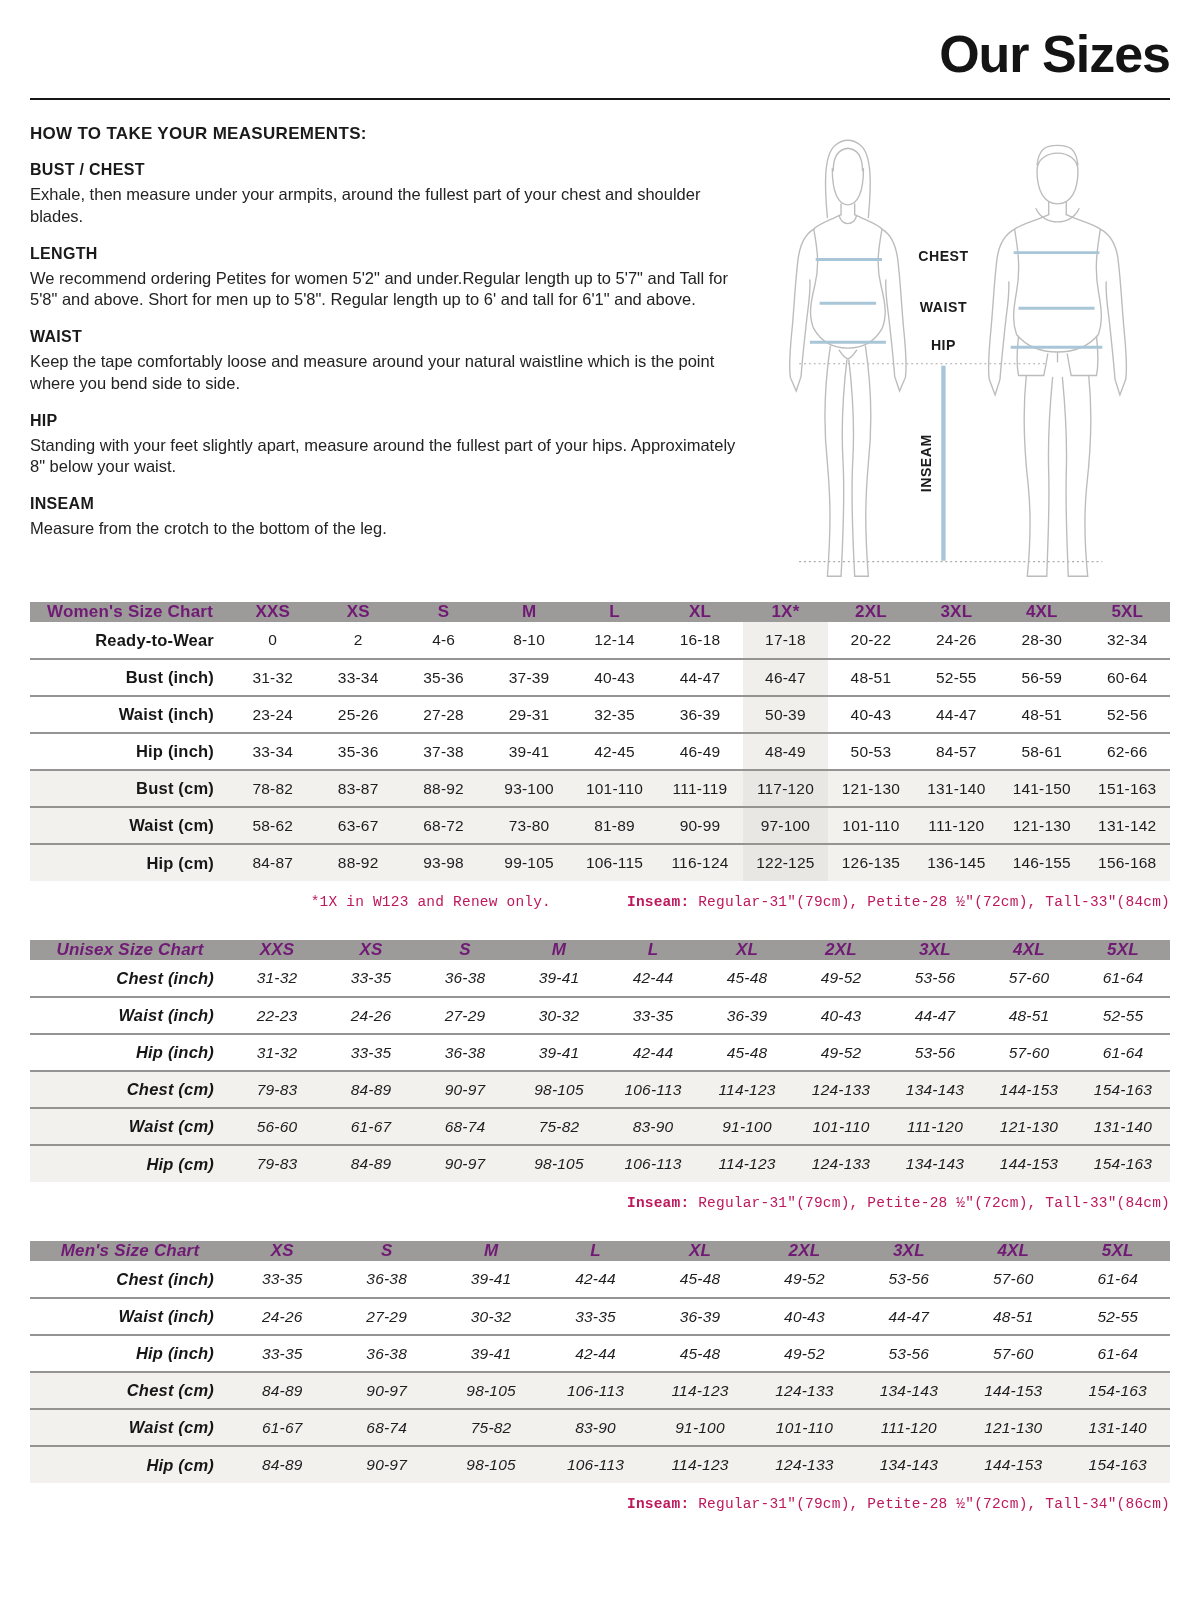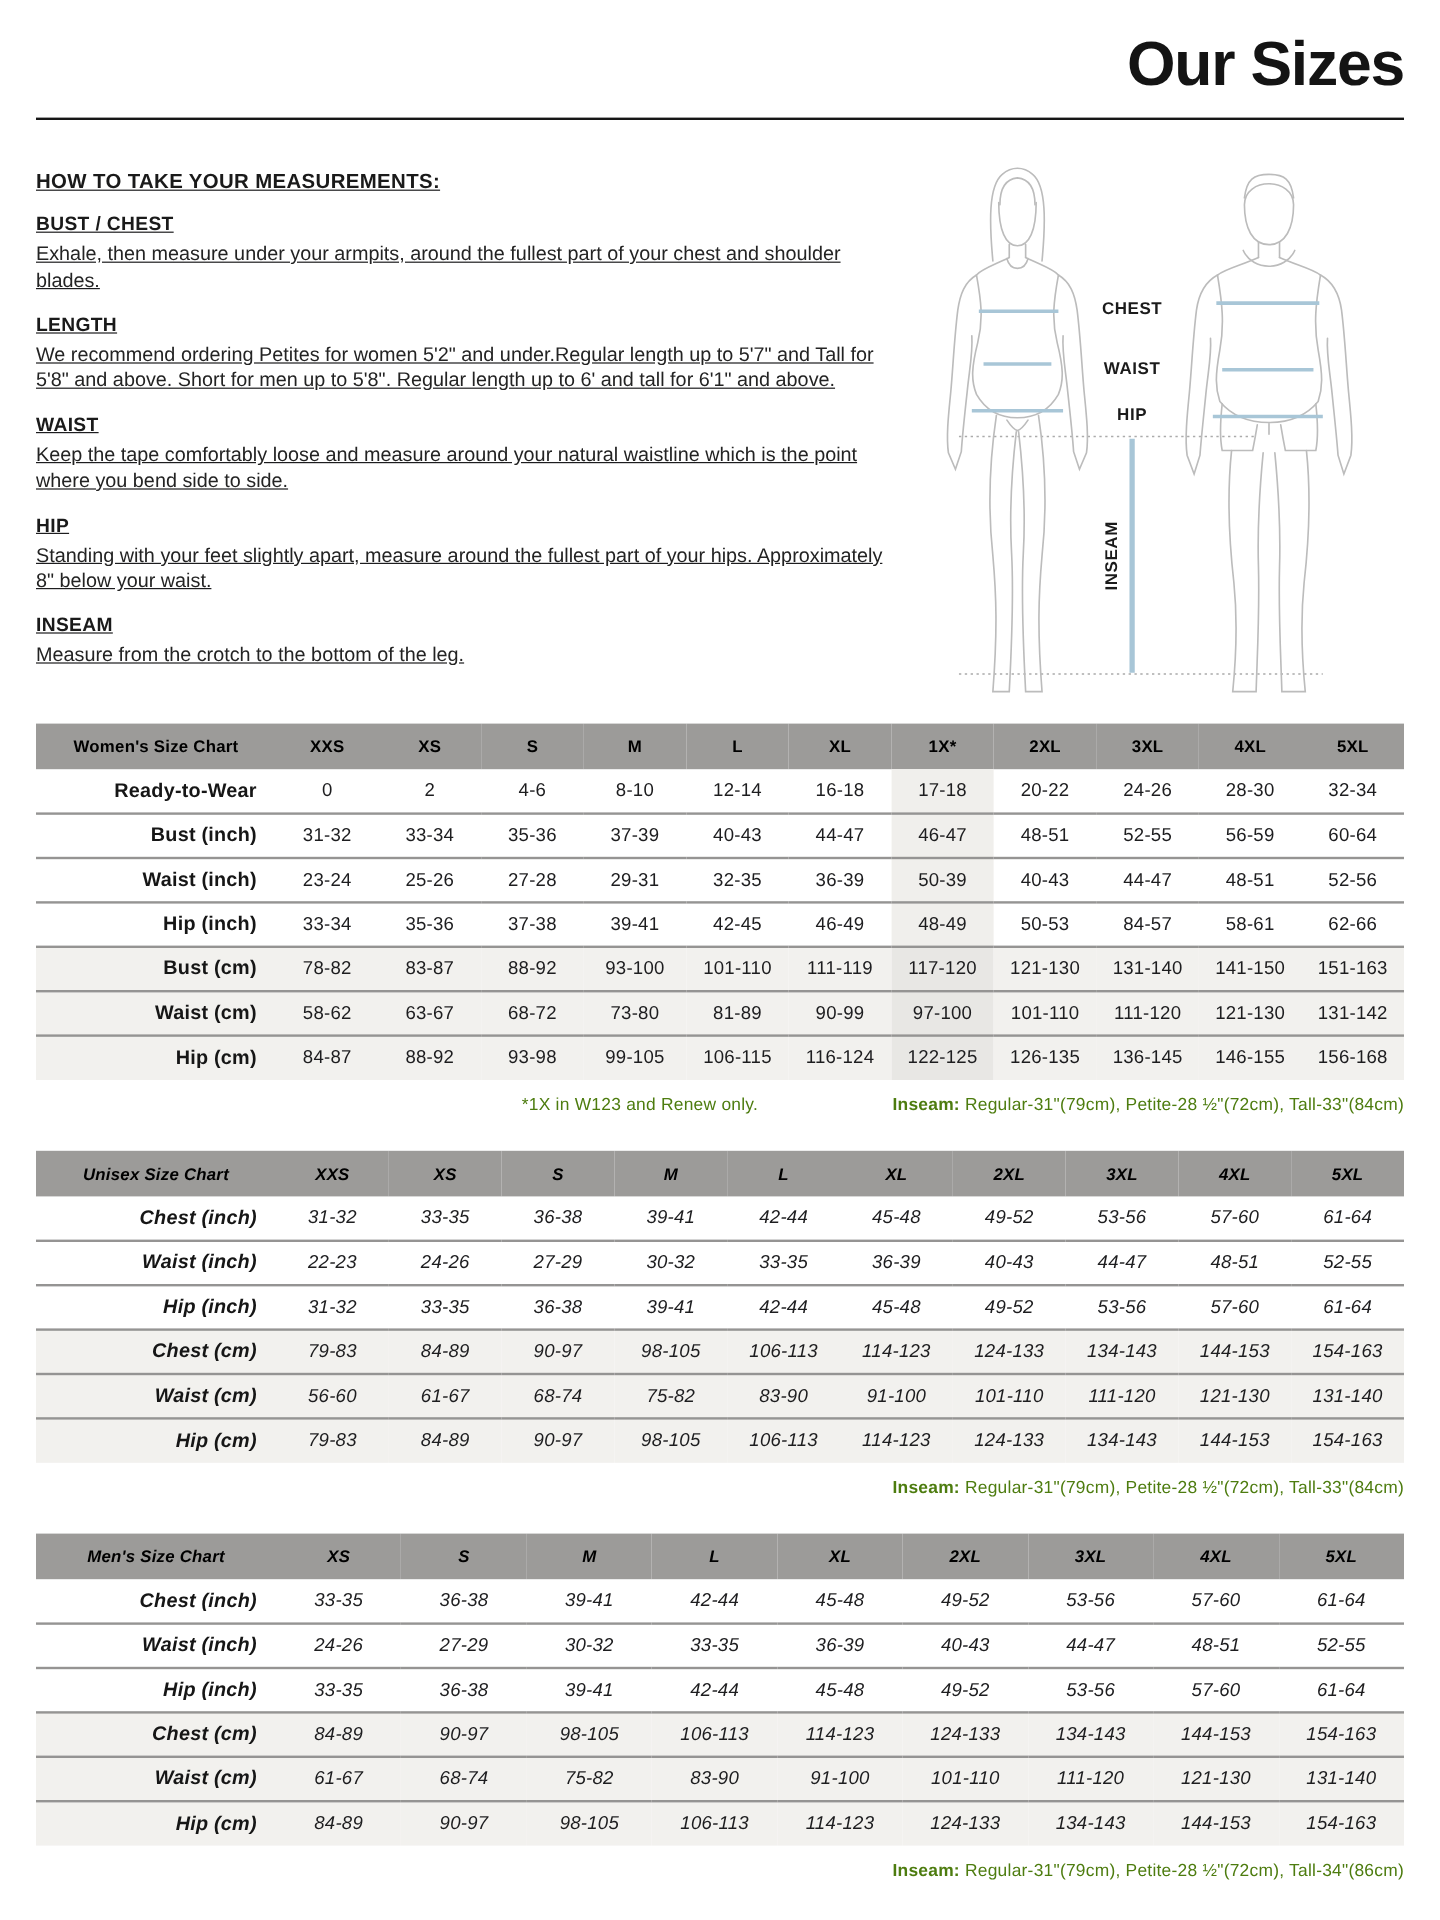--- a/index.html
+++ b/index.html
@@ -10,55 +10,55 @@
   }
   .page { padding:24px 30px 10px 30px; }
 
   .page-title {
     font-size:52px; font-weight:700; letter-spacing:-1px; color:#141414;
     margin-bottom:14px;
     text-align:right;
   }
   .title-rule { border:none; border-top:2px solid #161616; margin-bottom:24px; }
 
-  .content-row { display:flex; align-items:center;text-decoration:underline; }
+  .content-row { display:flex; align-items:flex-start; }
   .text-col { width:730px; }
   .figure-col { width:420px; margin-left:auto; margin-top:-4px; }
 
   .how-heading { font-size:17px; font-weight:700; letter-spacing:.3px; margin-bottom:17px; color:#1a1a1a; }
   .m-section { margin-bottom:17px; }
   .m-title { font-size:16px; font-weight:700; letter-spacing:.3px; margin-bottom:5px; color:#1a1a1a; }
   .m-body { font-size:16.5px; line-height:1.32; color:#232323; }
 
   
   .size-table {
     width:1140px; border-collapse:collapse; table-layout:fixed;
     font-size:15.5px; letter-spacing:.2px;
   }
   .size-table thead th {
-    background:var(--header_bg,#9c9b99); color:#000000; font-weight:700;
-    height:38px; text-align:center; font-size:14px;
+    background:var(--header_bg,#9c9b99); color:#701a75; font-weight:700;
+    height:20px; text-align:center; font-size:17px;
   }
   .size-table th:first-child { width:200px; }
   .size-table tbody th.row-label {
     text-align:right; padding-right:16px; font-weight:700; font-size:16.5px; color:#161616;
   }
   .size-table tbody td { text-align:center; color:#1d1d1f; }
   .size-table tbody tr { height:37px; }
   .size-table tbody tr + tr { border-top:2px solid var(--separator,#959493); }
   .size-table tbody tr.shaded td, .size-table tbody tr.shaded th { background:var(--shaded_bg,#f2f1ee); }
   .size-table tbody td.hl { background:var(--highlight_bg,#f0efec); }
   .size-table tbody tr.shaded td.hl { background:var(--highlight_shaded_bg,#e8e7e4); }
 
   .women-table { margin-top:10px; }
   .chart-table { margin-top:30px;font-style:italic; }
 
   .foot-row {
-    width:1140px; display:flex; justify-content:flex-end; gap:112px;
-    font-size:14.5px; color:#4d7c0f; margin-top:13px; letter-spacing:.2px;
+    width:1140px; display:flex; justify-content:flex-end; gap:76px;
+    font-size:14.5px; color:#be185d; margin-top:13px; letter-spacing:.2px;font-family:Liberation Mono, monospace;
   }
   .inseam-note b { font-weight:700; }
 
   
   .fig-svg text {
     font-family:"Liberation Sans", sans-serif; font-size:14.5px; font-weight:700;
     fill:#1b1b1b; letter-spacing:.5px;
   }
   .outline { fill:none; stroke:var(--figure_outline,#bcbcbc); stroke-width:1.4; stroke-linecap:round; }
   .measure { stroke:var(--measure_line,#a8c6d7); stroke-width:3; fill:none; }

